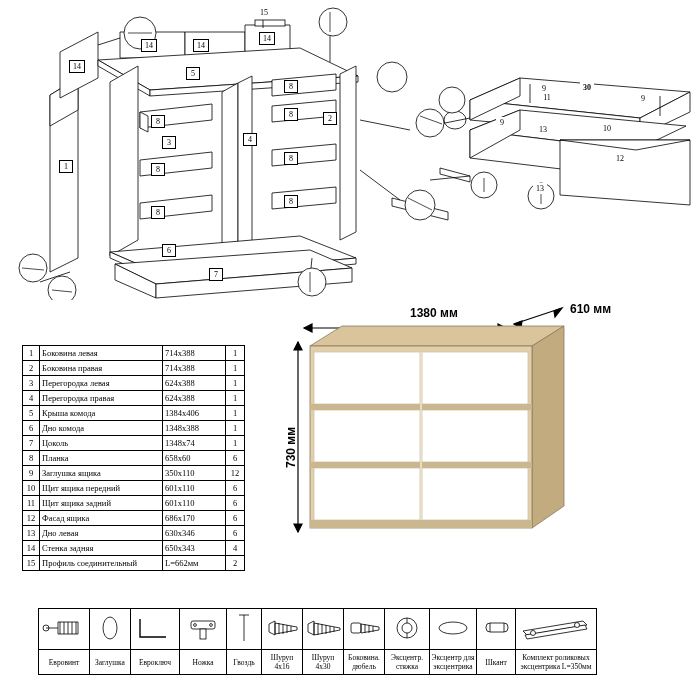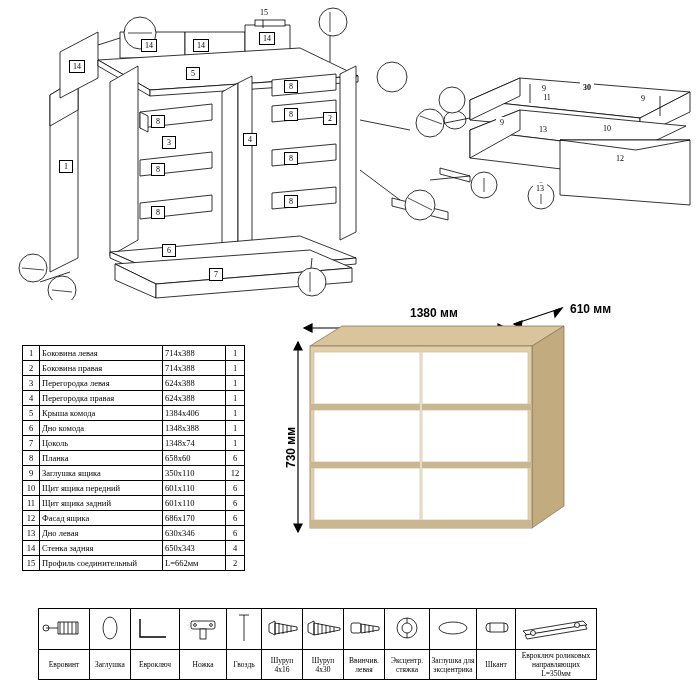--- a/index.html
+++ b/index.html
@@ -456,22 +456,22 @@
       </td>
     </tr>
     <tr>
       <td class="nam">Евровинт</td>
       <td class="nam">Заглушка</td>
       <td class="nam">Евроключ</td>
       <td class="nam">Ножка</td>
       <td class="nam">Гвоздь</td>
       <td class="nam">Шуруп 4х16</td>
       <td class="nam">Шуруп 4х30</td>
-      <td class="nam">Ввинчив. левая</td>
+      <td class="nam">Боковина. дюбель</td>
       <td class="nam">Эксцентр. стяжка</td>
-      <td class="nam">Заглушка для эксцентрика</td>
+      <td class="nam">Эксцентр для эксцентрика</td>
       <td class="nam">Шкант</td>
-      <td class="nam">Евроключ роликовых направляющих L=350мм</td>
+      <td class="nam">Комплект роликовых эксцентрика L=350мм</td>
     </tr>
   </tbody>
     </table>
 
 </div>
 
 </body></html>

